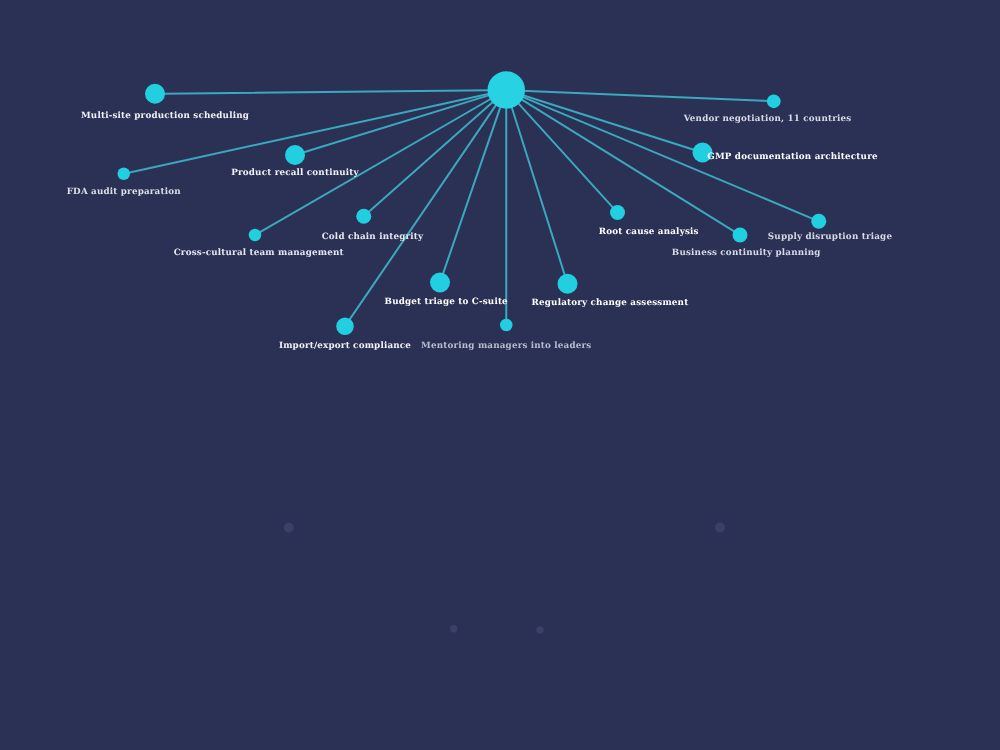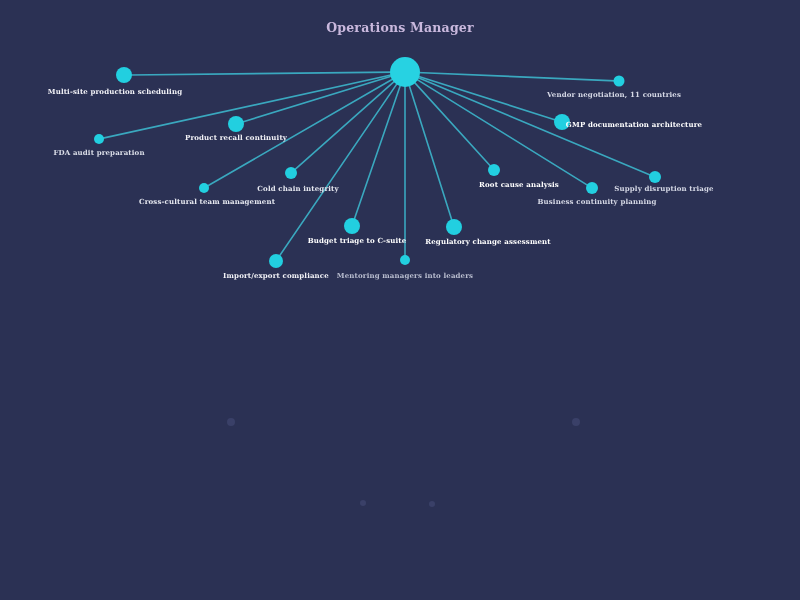--- a/index.html
+++ b/index.html
@@ -90,27 +90,26 @@
     </svg>
 
   <svg id="dot-layer" viewBox="0 0 800 600" xmlns="http://www.w3.org/2000/svg">
       <circle cx="231" cy="422" r="4" fill="#3a4068"></circle>
       <circle cx="576" cy="422" r="4" fill="#3a4068"></circle>
       <circle cx="363" cy="503" r="3" fill="#3a4068"></circle>
       <circle cx="432" cy="504" r="3" fill="#3a4068"></circle>
     </svg>
 
   <div class="title-block">
-    <span class="title-line">Operations Manager</span>
   </div>
 
   <div id="node-layer">
       <div class="node hub" title="Operations Manager" style="left: 405px; top: 72px; width: 30px; height: 30px;"></div>
       <div class="node" style="left: 124px; top: 75px; width: 16px; height: 16px; background: rgb(34, 207, 224);"></div>
-      <div class="node-label" style="left: 115px; top: 87px; color: rgb(242, 242, 247);">Multi-site production scheduling</div>
+      <div class="node-label" style="left: 132px; top: 87px; color: rgb(242, 242, 247);">Multi-site production scheduling</div>
       <div class="node" style="left: 619px; top: 81px; width: 11px; height: 11px; background: rgb(34, 207, 224);"></div>
       <div class="node-label" style="left: 614px; top: 90px; color: rgb(214, 217, 230);">Vendor negotiation, 11 countries</div>
       <div class="node" style="left: 236px; top: 124px; width: 16px; height: 16px; background: rgb(34, 207, 224);"></div>
       <div class="node-label" style="left: 236px; top: 133px; color: rgb(242, 242, 247);">Product recall continuity</div>
       <div class="node" style="left: 562px; top: 122px; width: 16px; height: 16px; background: rgb(34, 207, 224);"></div>
       <div class="node-label" style="left: 634px; top: 120px; color: rgb(255, 255, 255);">GMP documentation architecture</div>
       <div class="node" style="left: 99px; top: 139px; width: 10px; height: 10px; background: rgb(34, 207, 224);"></div>
       <div class="node-label" style="left: 99px; top: 148px; color: rgb(220, 223, 233);">FDA audit preparation</div>
       <div class="node" style="left: 494px; top: 170px; width: 12px; height: 12px; background: rgb(34, 207, 224);"></div>
       <div class="node-label" style="left: 501px; top: 180px; color: rgb(255, 255, 255); margin-left: 18px;">Root cause analysis</div>

